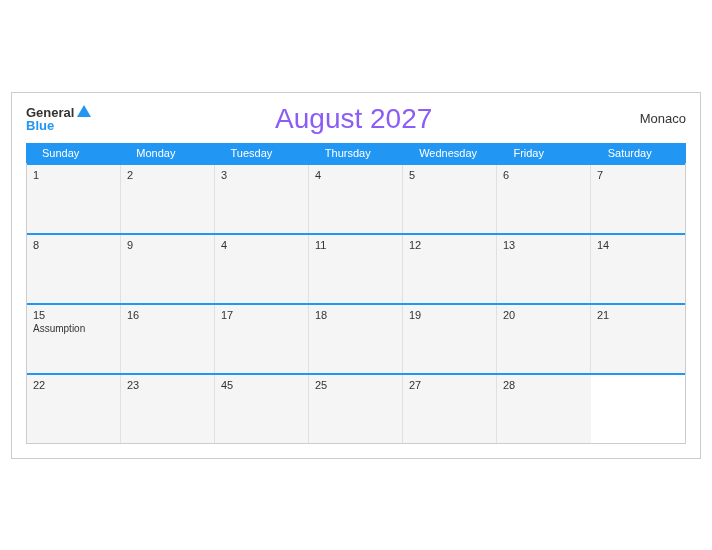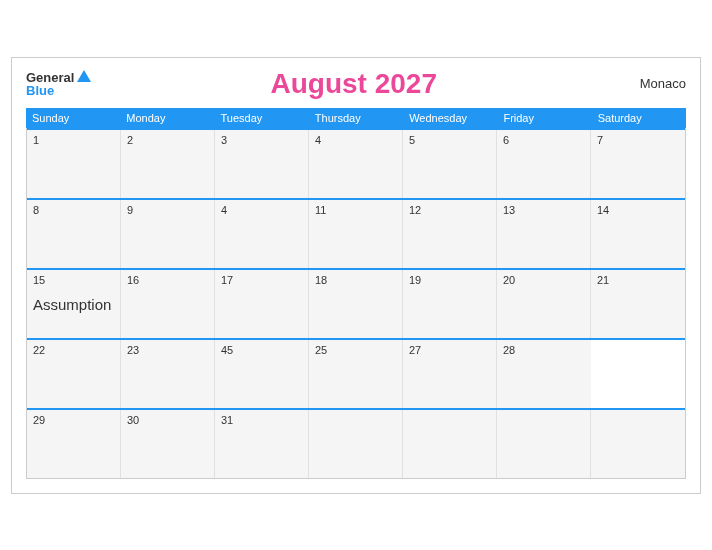--- a/index.html
+++ b/index.html
@@ -50,40 +50,40 @@
       display: flex;
       flex-direction: column;
       align-items: flex-start;
     }
     .logo-top-row {
       display: flex;
       align-items: center;
     }
     .title {
       font-size: 28px;
-      font-weight: bold;
-      color: #ec4899;
+      font-weight: normal;
+      color: #8b5cf6;
       text-align: center;
       flex: 1;
     }
     .country {
       font-size: 13px;
       color: #333;
       text-align: right;
       min-width: 70px;
     }
     .day-headers {
       display: grid;
       grid-template-columns: repeat(7, 1fr);
       background: #2196F3;
     }
     .day-header {
       color: #fff;
       font-size: 11px;
-      padding: 4px 6px;
+      padding: 4px 16px;
       font-weight: normal;
     }
     .calendar-grid {
       display: flex;
       flex-direction: column;
       border-left: 1px solid #ccc;
       border-right: 1px solid #ccc;
     }
     .week-row {
       display: grid;
@@ -104,24 +104,24 @@
     }
     .day-cell.empty {
       background: #f5f5f5;
     }
     .day-number {
       font-size: 11px;
       color: #333;
       display: block;
     }
     .holiday-name {
-      font-size: 15px;
+      font-size: 10px;
       color: #333;
       display: block;
-      margin-top: 10px;
+      margin-top: 2px;
     }
     .calendar-bottom-border {
       border-bottom: 1px solid #ccc;
     }
   </style>
 </head>
 <body>
 
 <div class="calendar-wrapper">
   <div class="header">
@@ -230,29 +230,14 @@
         <div class="day-cell">
           <span class="day-number">25</span>
         </div>
         <div class="day-cell">
           <span class="day-number">27</span>
         </div>
         <div class="day-cell">
           <span class="day-number">28</span>
         </div>
       </div>
-      <div class="week-row">
-        <div class="day-cell">
-          <span class="day-number">29</span>
-        </div>
-        <div class="day-cell">
-          <span class="day-number">30</span>
-        </div>
-        <div class="day-cell">
-          <span class="day-number">31</span>
-        </div>
-        <div class="day-cell empty"></div>
-        <div class="day-cell empty"></div>
-        <div class="day-cell empty"></div>
-        <div class="day-cell empty"></div>
-      </div>
     </div>
 </div>
 
 </body></html>

